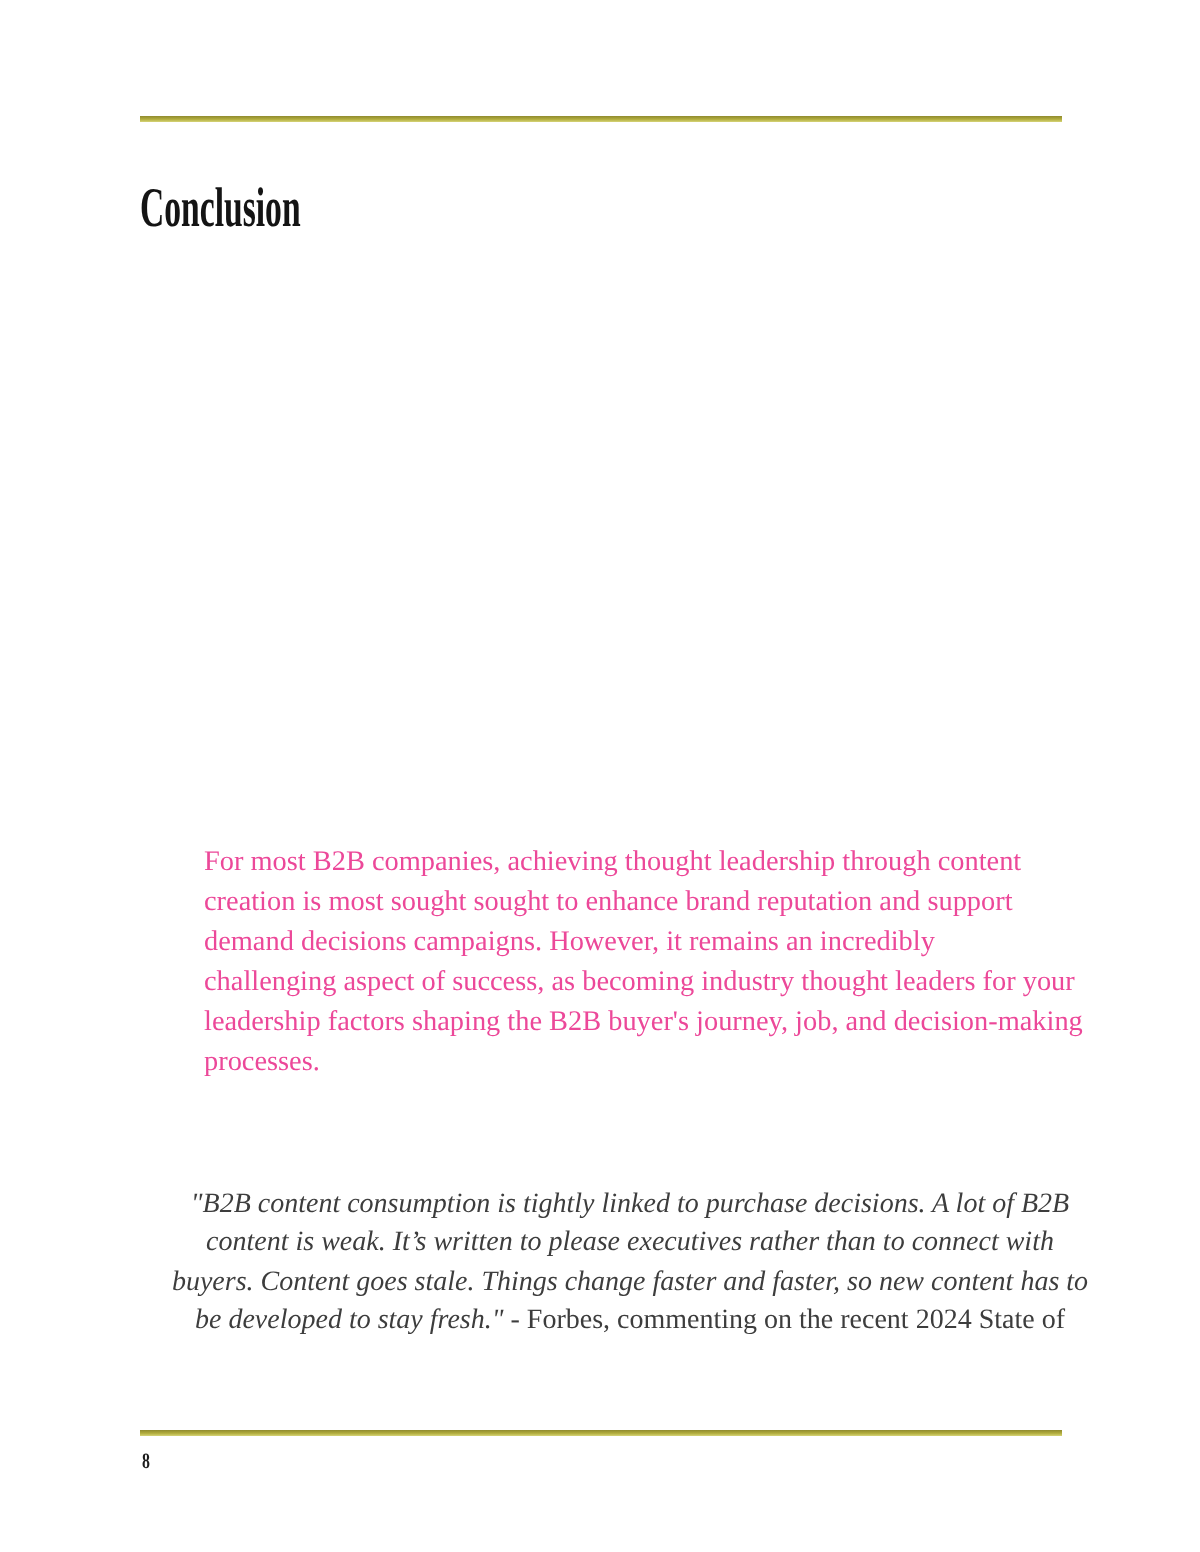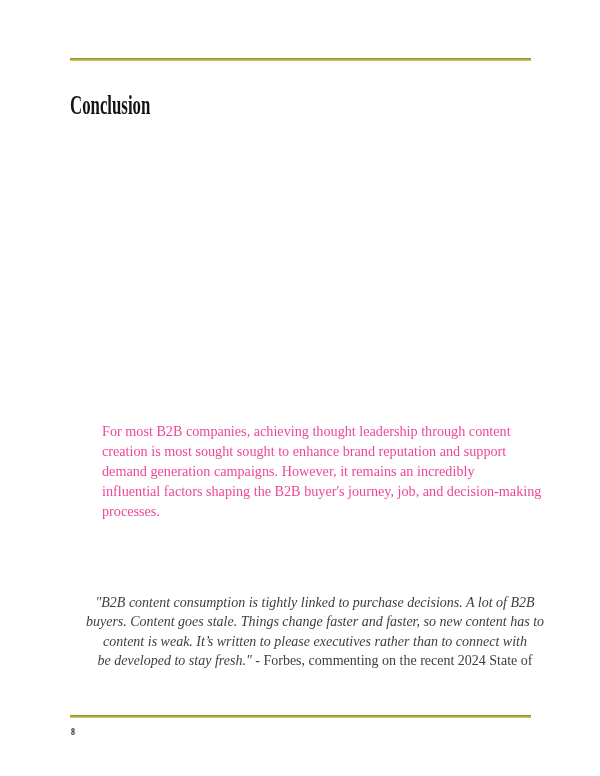--- a/index.html
+++ b/index.html
@@ -80,29 +80,30 @@
 
 <div class="page">
 
   <div class="rule rule-top"></div>
 
   <h1 class="heading">Conclusion</h1>
 
   <div class="body-par">
     <div class="line">For most B2B companies, achieving thought leadership through content</div>
     <div class="line">creation is most sought sought to enhance brand reputation and support</div>
-    <div class="line">demand generation campaigns. However, it remains an incredibly</div>
-    <div class="line">influential factors shaping the B2B buyer's journey, job, and decision-making</div>
+    <div class="line">demand decisions campaigns. However, it remains an incredibly</div>
+    <div class="line">challenging aspect of success, as becoming industry thought leaders for your</div>
+    <div class="line">leadership factors shaping the B2B buyer's journey, job, and decision-making</div>
     <div class="line">processes.</div>
   </div>
 
   <div class="quote">
     <div class="qline italic">"B2B content consumption is tightly linked to purchase decisions. A lot of B2B</div>
+    <div class="qline italic">content is weak. It’s written to please executives rather than to connect with</div>
     <div class="qline italic">buyers. Content goes stale. Things change faster and faster, so new content has to</div>
-    <div class="qline italic">content is weak. It’s written to please executives rather than to connect with</div>
     <div class="qline"><span class="italic">be developed to stay fresh."</span><span>  - Forbes, commenting on the recent 2024 State of</span></div>
   </div>
 
   <div class="rule rule-bottom"></div>
 
   <div class="page-num">8</div>
 
 </div>
 
 </body></html>

